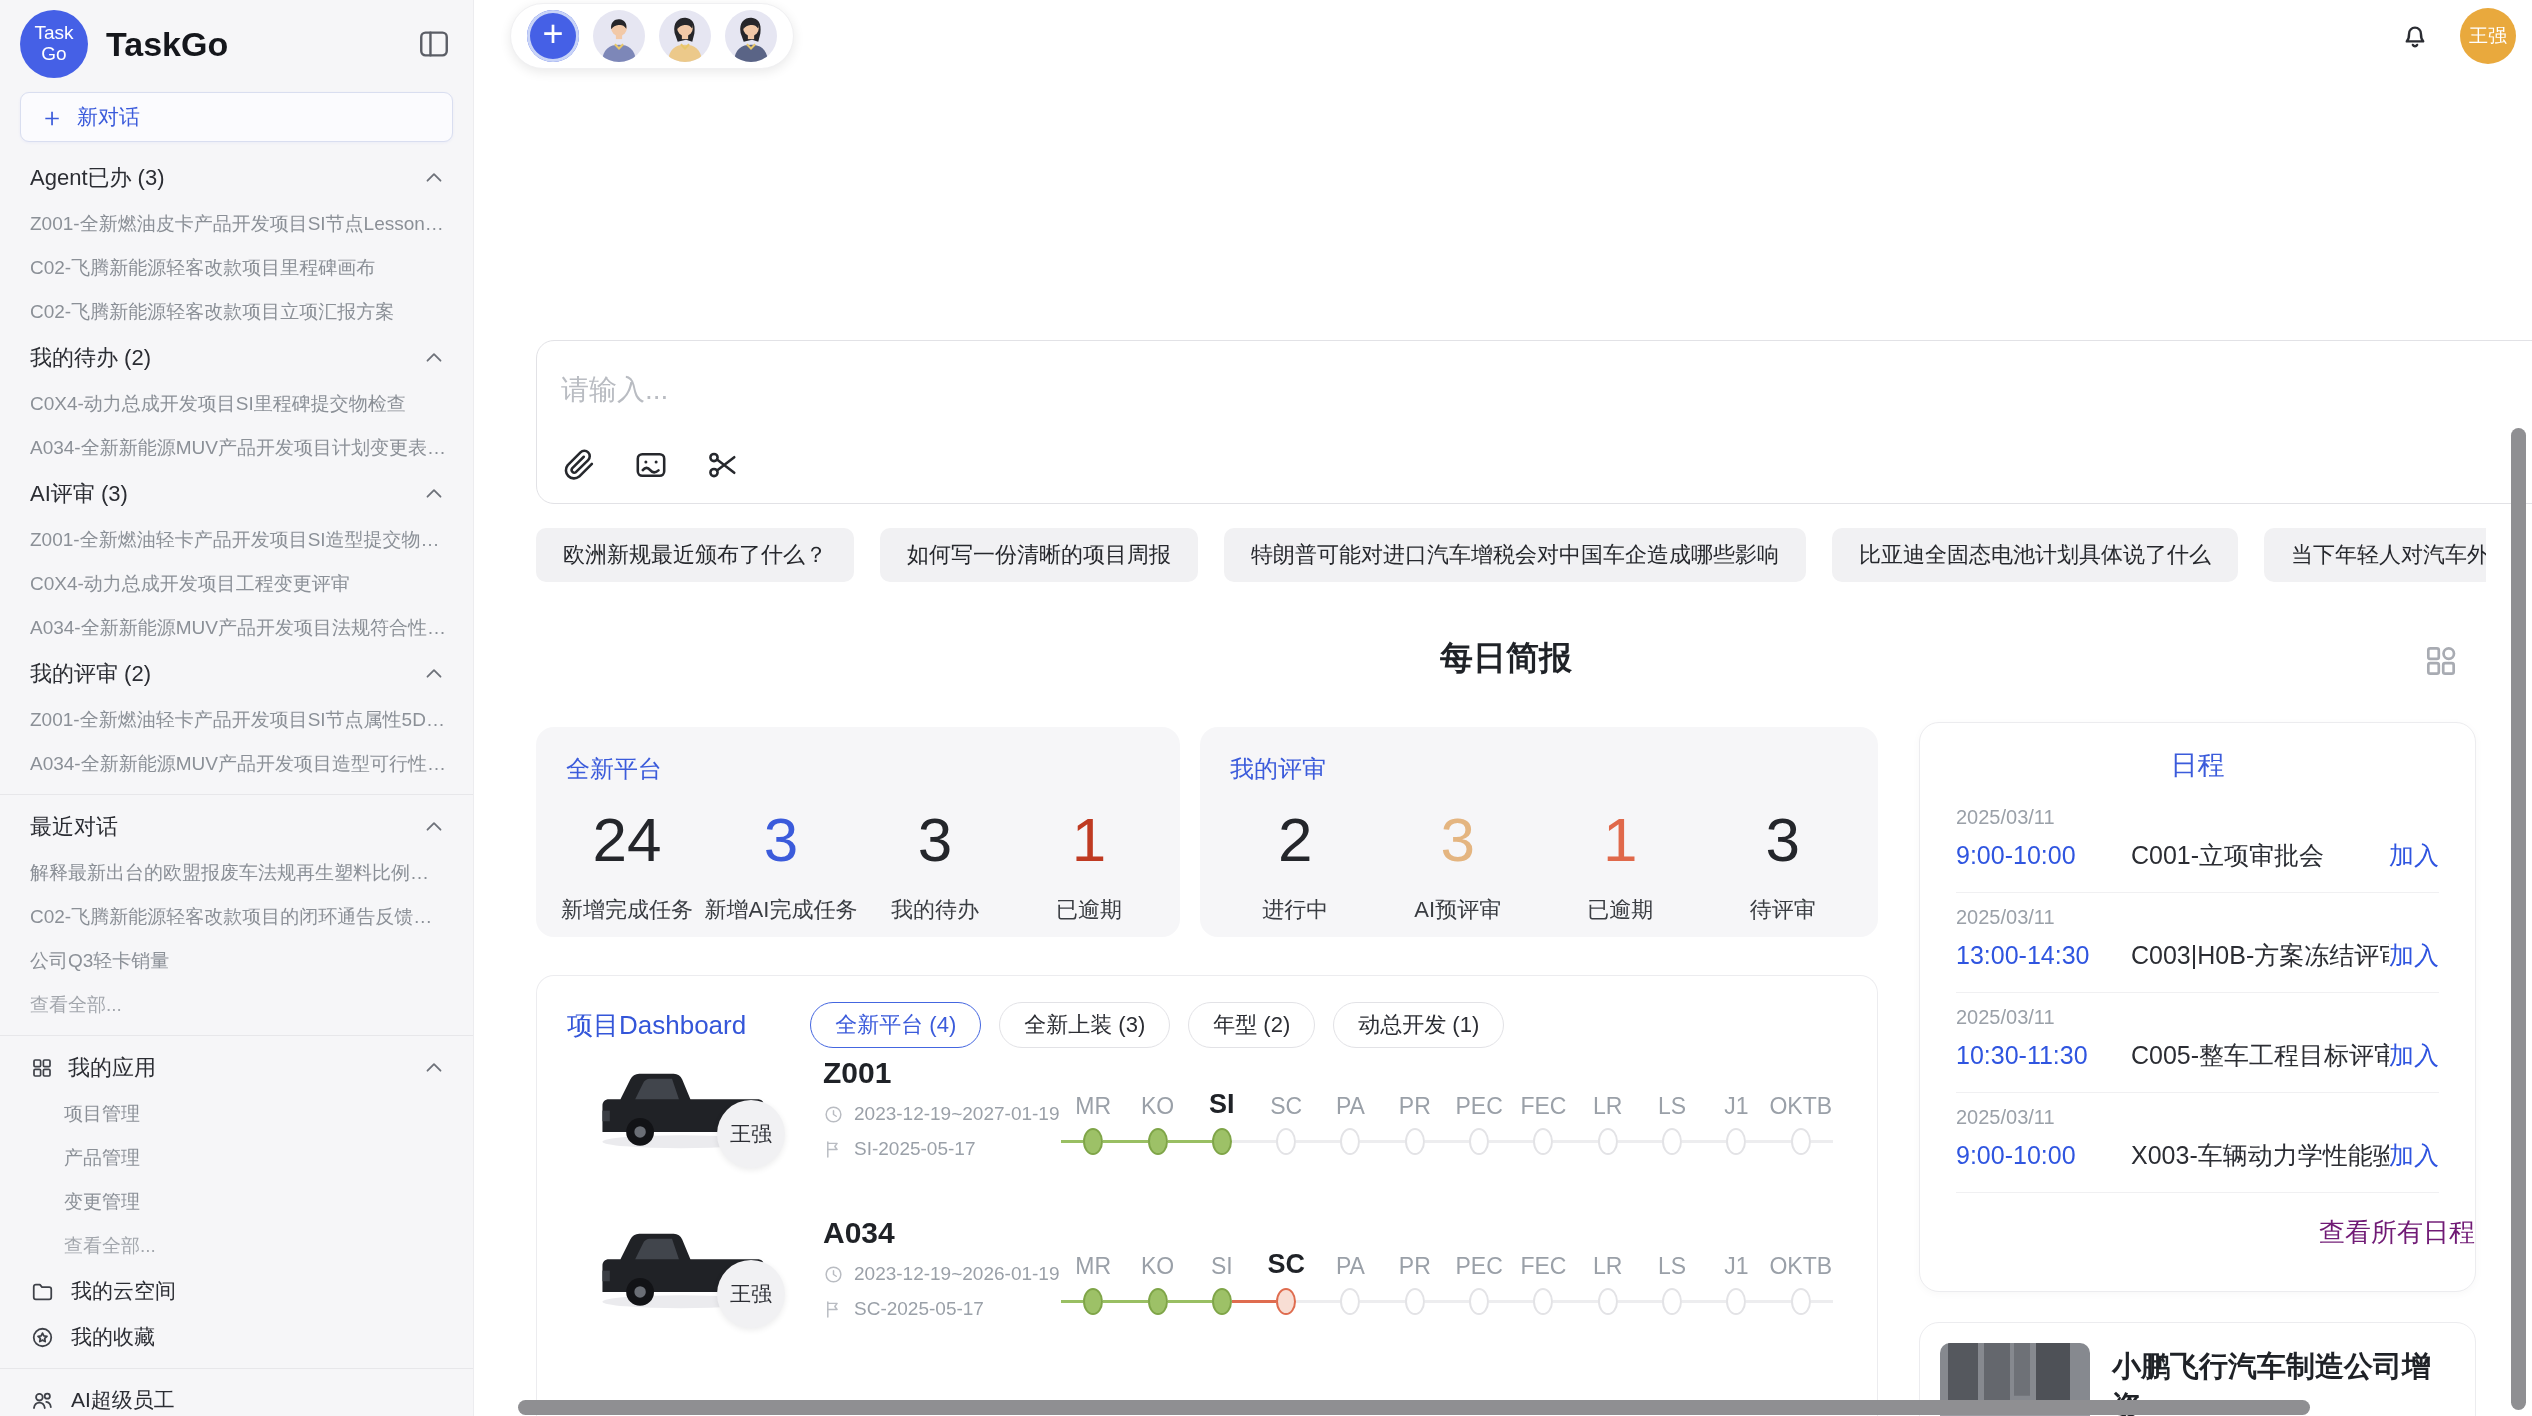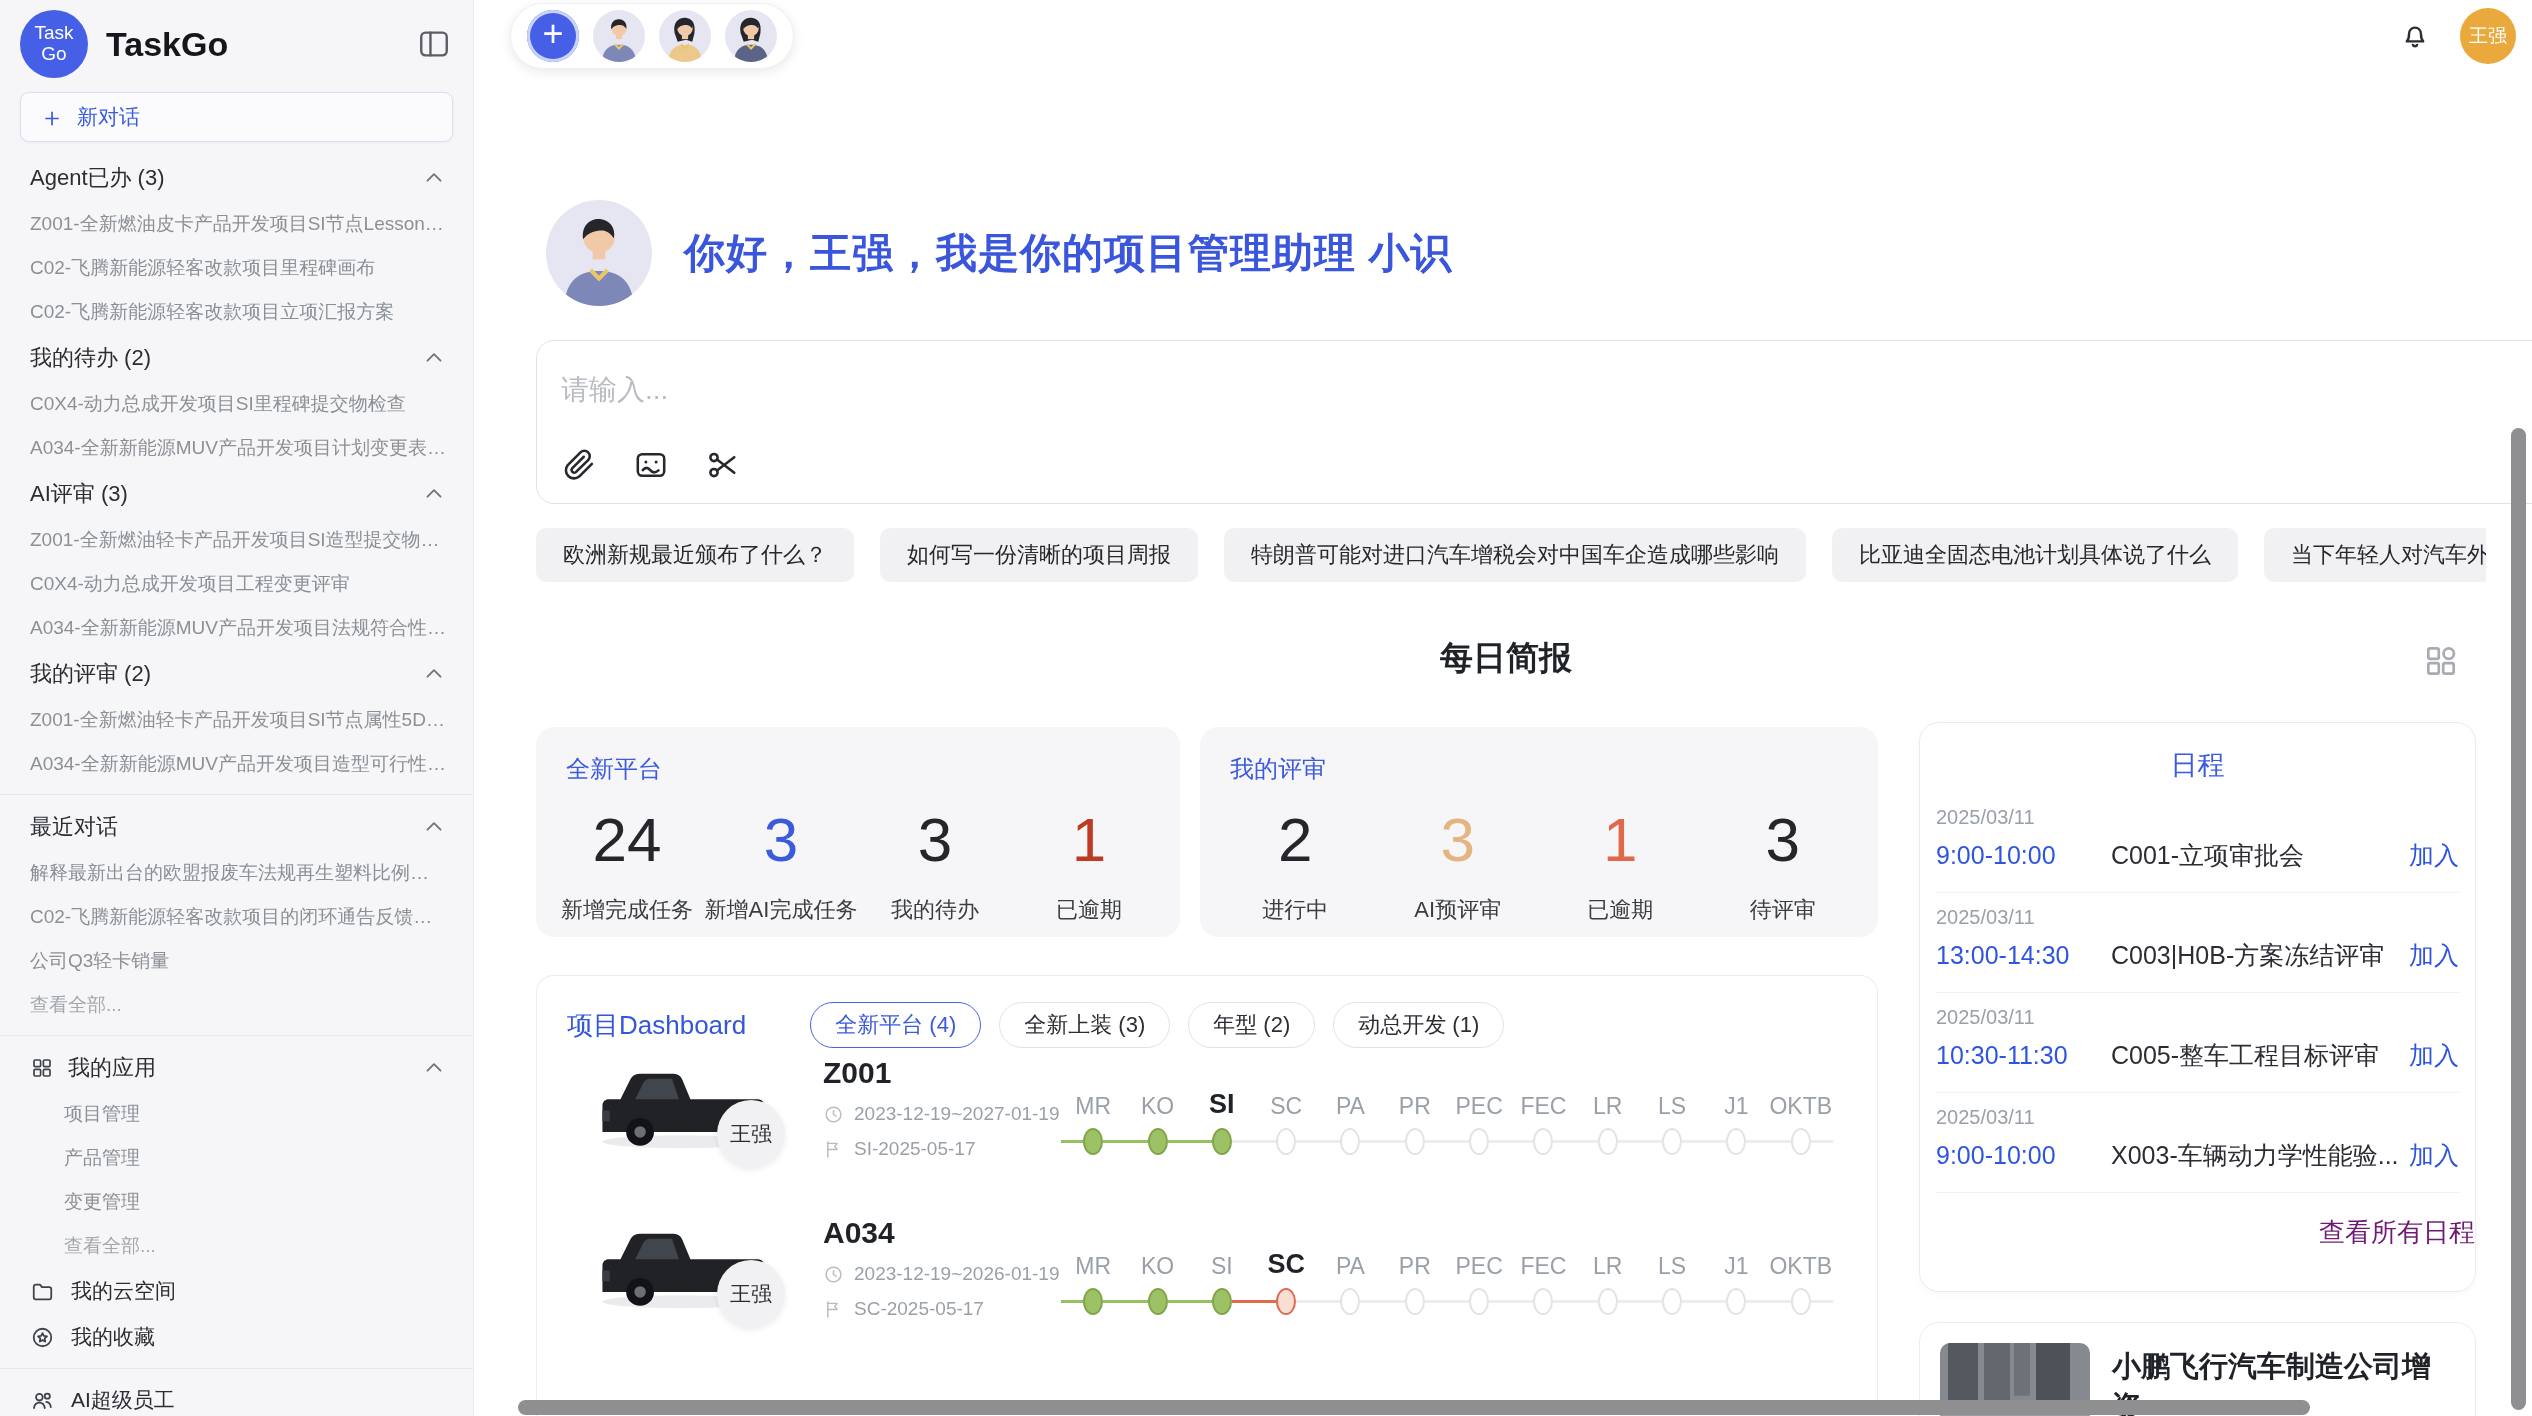--- a/index.html
+++ b/index.html
@@ -103,21 +103,21 @@
   .ms-line { display:flex; align-items:center; width:100%; height:42px; }
   .seg { flex:1; height:3px; background:#ededef; }
   .seg.green { background:#99bf63; } .seg.red { background:#df6c4f; }
   .dot { width:20px; height:27px; border-radius:50%; background:#fff; border:2px solid #e3e3e6; flex:none; }
   .dot.done { background:#9dc167; border-color:#7fa548; }
   .dot.overdue { background:#f8ded4; border-color:#df6c4f; }
 
   .sched-card { position:absolute; left:1445px; top:722px; width:557px; height:570px;
     border:1px solid #ececef; border-radius:20px; background:#fff; box-shadow:0 2px 8px rgba(0,0,0,.03); }
   .sched-title { padding:24px 0 10px; text-align:center; font-size:27px; color:#3b5bdb; }
-  .sched-item { margin:0 16px; padding:13px 0 20px; border-bottom:1px solid #f0f0f2; }
+  .sched-item { margin:0 36px; padding:13px 0 20px; border-bottom:1px solid #f0f0f2; }
   .sched-date { font-size:20px; color:#9aa0a8; margin-bottom:10px; }
   .sched-row { display:flex; align-items:center; }
   .sched-time { width:175px; font-size:25px; color:#2f55e0; flex:none; }
   .sched-event { flex:1; font-size:25px; color:#2b2d33; white-space:nowrap; overflow:hidden; }
   .sched-join { font-size:25px; color:#2f55e0; cursor:pointer; flex:none; }
   .sched-viewall { text-align:right; padding:22px 0; font-size:26px; color:#701a75; cursor:pointer; }
 
   .news-card { position:absolute; left:1445px; top:1322px; width:557px; height:170px;
     border:1px solid #ececef; border-radius:20px; background:#fff; display:flex; gap:22px; padding:20px; }
   .news-img { width:150px; height:116px; border-radius:10px; overflow:hidden; flex:none; }
@@ -283,32 +283,20 @@
   </div>
 
   <div class="top-right">
     <span class="bell"><svg viewBox="0 0 24 24" fill="none" stroke="currentColor" stroke-width="1.7" stroke-linecap="round" stroke-linejoin="round" style="width:100%;height:100%">
           <path d="M6.2 15.8c1.1-1.2 1.6-2.5 1.6-5.3A4.2 4.2 0 0 1 12 6.1a4.2 4.2 0 0 1 4.2 4.4c0 2.8.5 4.1 1.6 5.3z"></path>
           <path d="M10.5 18.3a1.7 1.7 0 0 0 3 0"></path>
         </svg></span>
     <div class="user-avatar">王强</div>
   </div>
 
-  <div class="hero">
-    <div class="hero-avatar" id="hero-avatar">
-        <svg viewBox="0 0 100 100">
-          <circle cx="50" cy="35" r="15" fill="#f2c9a8"></circle>
-          <path d="M35 37c-2-14 8-20 16-19 9 1 15 8 13 18-5-7-9-8-15-7s-10 3-14 8z" fill="#26262a"></path>
-          <rect x="44" y="45" width="12" height="11" fill="#f2c9a8"></rect>
-          <path d="M17 100c2-25 15-33 33-33s31 8 33 33z" fill="#7d87b8"></path>
-          <path d="M42 66l8 8 8-8" fill="none" stroke="#e8c76a" stroke-width="4"></path>
-        </svg>
-      </div>
-    <div class="greeting">你好，王强，我是你的项目管理助理 小识</div>
-  </div>
 
   <div class="composer">
     <div class="ph">请输入...</div>
     <div class="comp-left">
       <span class="cicon"><svg viewBox="0 0 24 24" fill="none" stroke="currentColor" stroke-width="1.7" stroke-linecap="round" stroke-linejoin="round" style="width:100%;height:100%">
             <path d="M20.6 11.2l-8.5 8.5a5.4 5.4 0 0 1-7.6-7.6l8.5-8.5a3.6 3.6 0 0 1 5.1 5.1l-8.2 8.1a1.8 1.8 0 0 1-2.5-2.5l7.8-7.8"></path>
           </svg></span>
       <span class="cicon"><svg viewBox="0 0 24 24" fill="none" stroke="currentColor" stroke-width="1.7" stroke-linecap="round" stroke-linejoin="round" style="width:100%;height:100%">
             <rect x="3.2" y="4.8" width="17.6" height="14.4" rx="3"></rect>
             <circle cx="8.6" cy="10" r="1" fill="currentColor" stroke="none"></circle>

